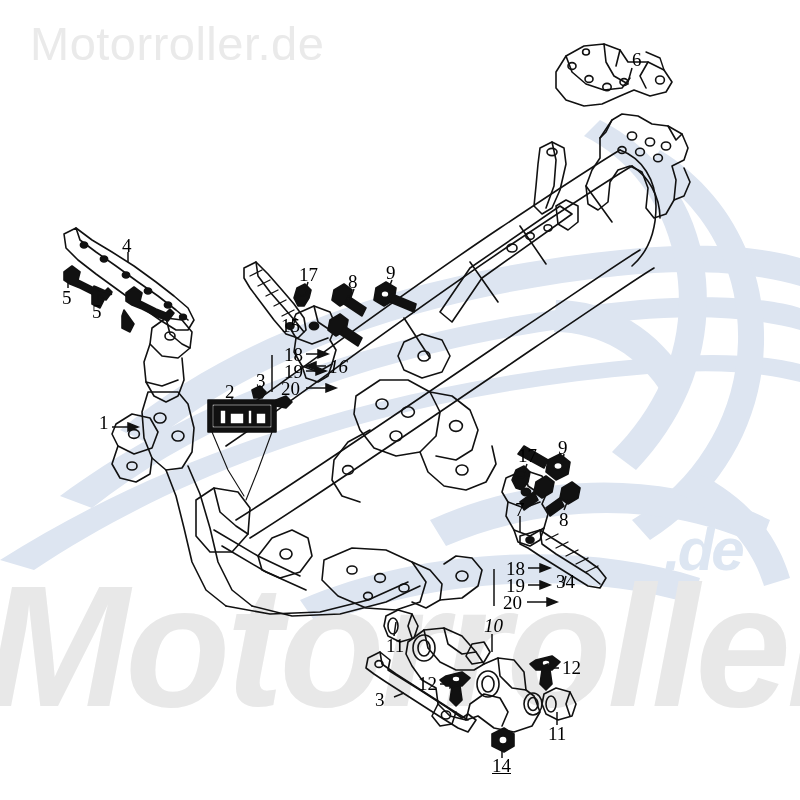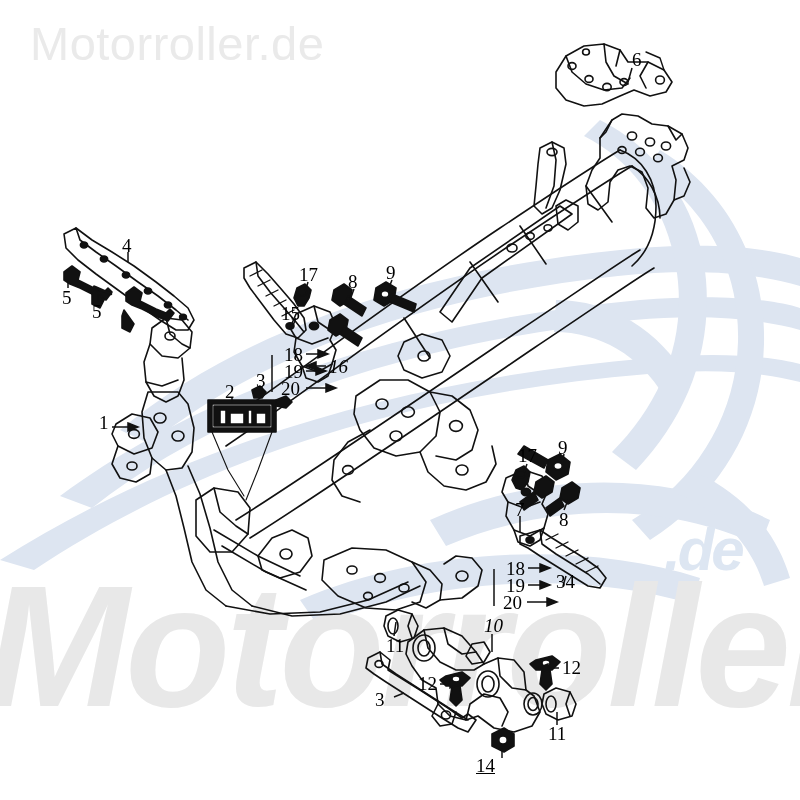--- a/index.html
+++ b/index.html
@@ -429,22 +429,22 @@
   <div class="lbl" style="left:348px; top:272px;">8</div>
   <div class="lbl" style="left:559px; top:510px;">8</div>
   <div class="lbl" style="left:386px; top:263px;">9</div>
   <div class="lbl" style="left:558px; top:438px;">9</div>
   <div class="lbl" style="left:484px; top:616px;font-style:italic;">10</div>
   <div class="lbl" style="left:386px; top:636px;">11</div>
   <div class="lbl" style="left:548px; top:724px;">11</div>
   <div class="lbl" style="left:562px; top:658px;">12</div>
   <div class="lbl" style="left:418px; top:674px;">12</div>
   <div class="lbl" style="left:375px; top:690px;">3</div>
-  <div class="lbl" style="left:476px; top:756px;text-decoration:underline;">14</div>
-  <div class="lbl" style="left:281px; top:304px;">15</div>
+  <div class="lbl" style="left:492px; top:756px;text-decoration:underline;">14</div>
+  <div class="lbl" style="left:281px; top:316px;">15</div>
   <div class="lbl" style="left:329px; top:357px;font-style:italic;">16</div>
   <div class="lbl" style="left:299px; top:265px;">17</div>
   <div class="lbl" style="left:518px; top:446px;">17</div>
   <div class="lbl" style="left:284px; top:345px;">18</div>
   <div class="lbl" style="left:506px; top:559px;">18</div>
   <div class="lbl" style="left:284px; top:362px;">19</div>
   <div class="lbl" style="left:506px; top:576px;">19</div>
   <div class="lbl" style="left:281px; top:379px;">20</div>
   <div class="lbl" style="left:503px; top:593px;">20</div>
   <div class="lbl" style="left:556px; top:572px;">34</div>

